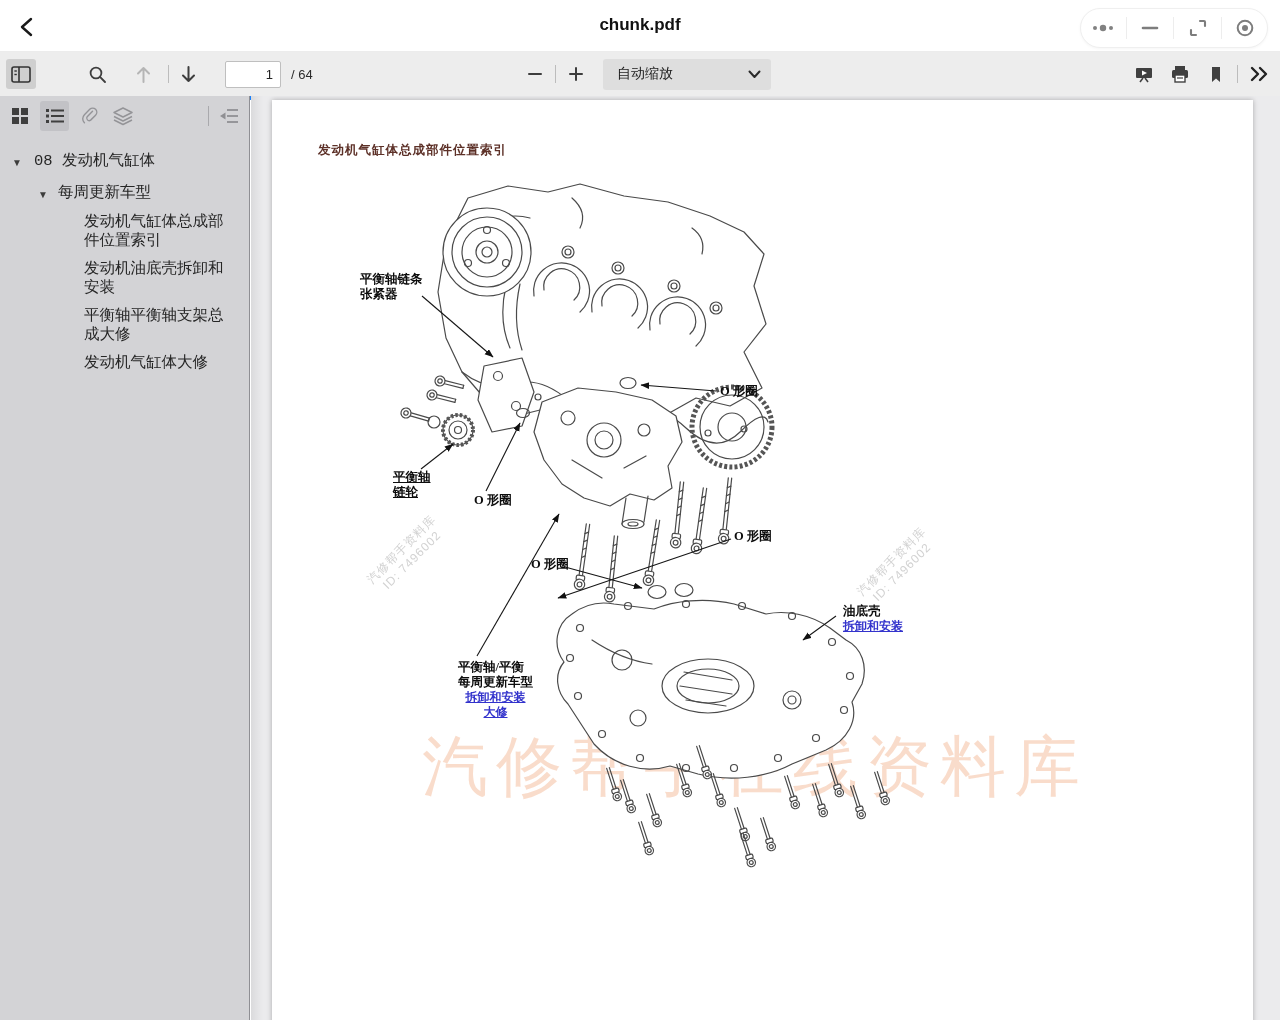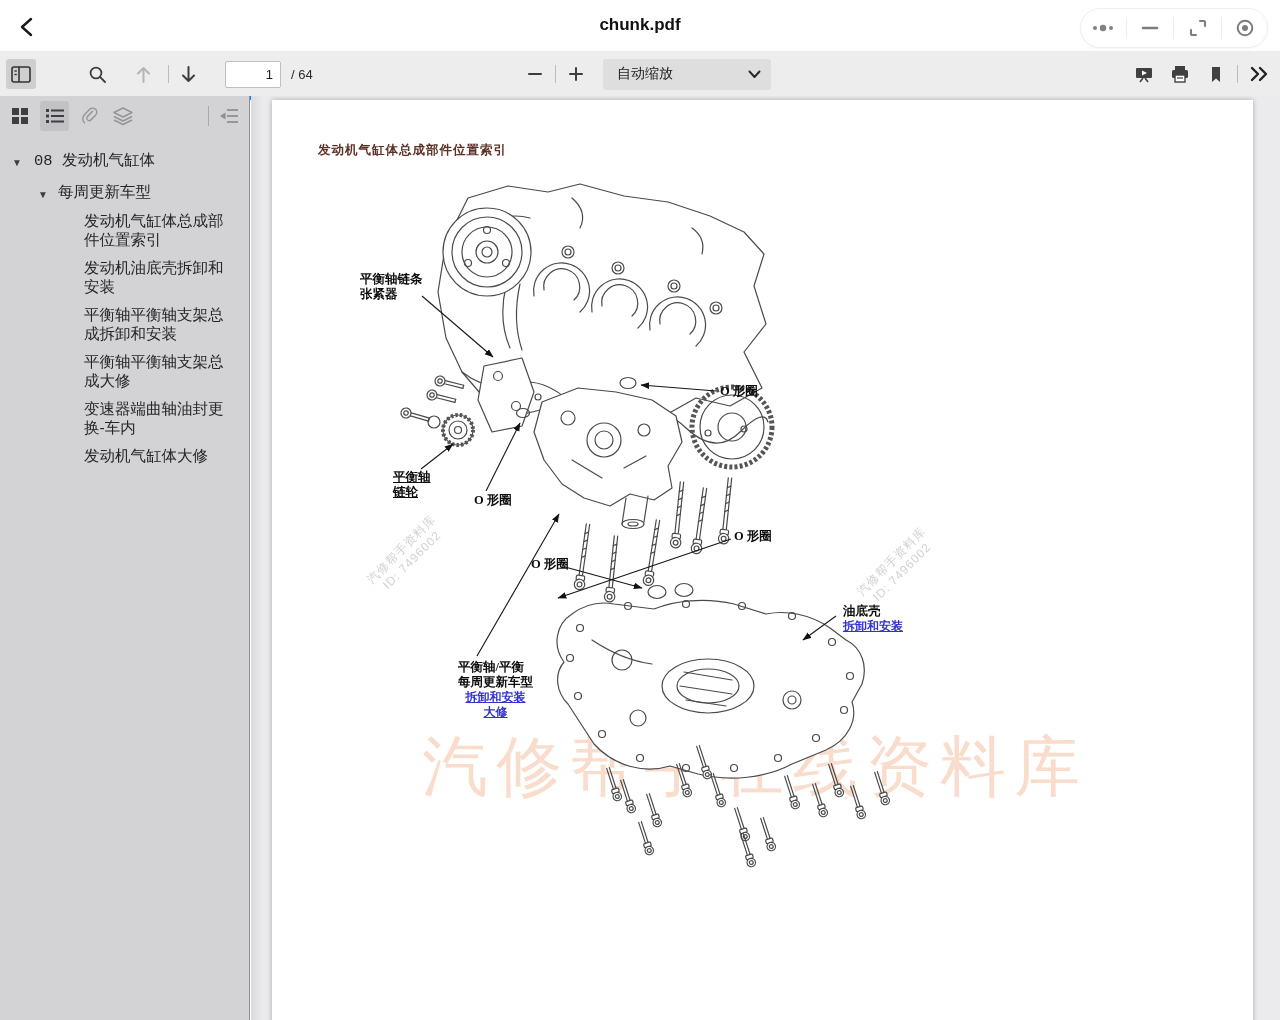--- a/index.html
+++ b/index.html
@@ -271,27 +271,21 @@
         <span class="tri">▼</span>
         <span class="txt">每周更新车型</span>
       </div>
       <div class="o-row lv2">
         <span class="txt">发动机气缸体总成部件位置索引</span>
       </div>
       <div class="o-row lv2">
         <span class="txt">发动机油底壳拆卸和安装</span>
       </div>
       <div class="o-row lv2">
-        <span class="txt">平衡轴平衡轴支架总成拆卸和安装</span>
-      </div>
-      <div class="o-row lv2">
         <span class="txt">平衡轴平衡轴支架总成大修</span>
-      </div>
-      <div class="o-row lv2">
-        <span class="txt">变速器端曲轴油封更换-车内</span>
       </div>
       <div class="o-row lv2">
         <span class="txt">发动机气缸体大修</span>
       </div>
     </div>
   </div>
 
   <div class="viewer">
     <div class="page">
 

